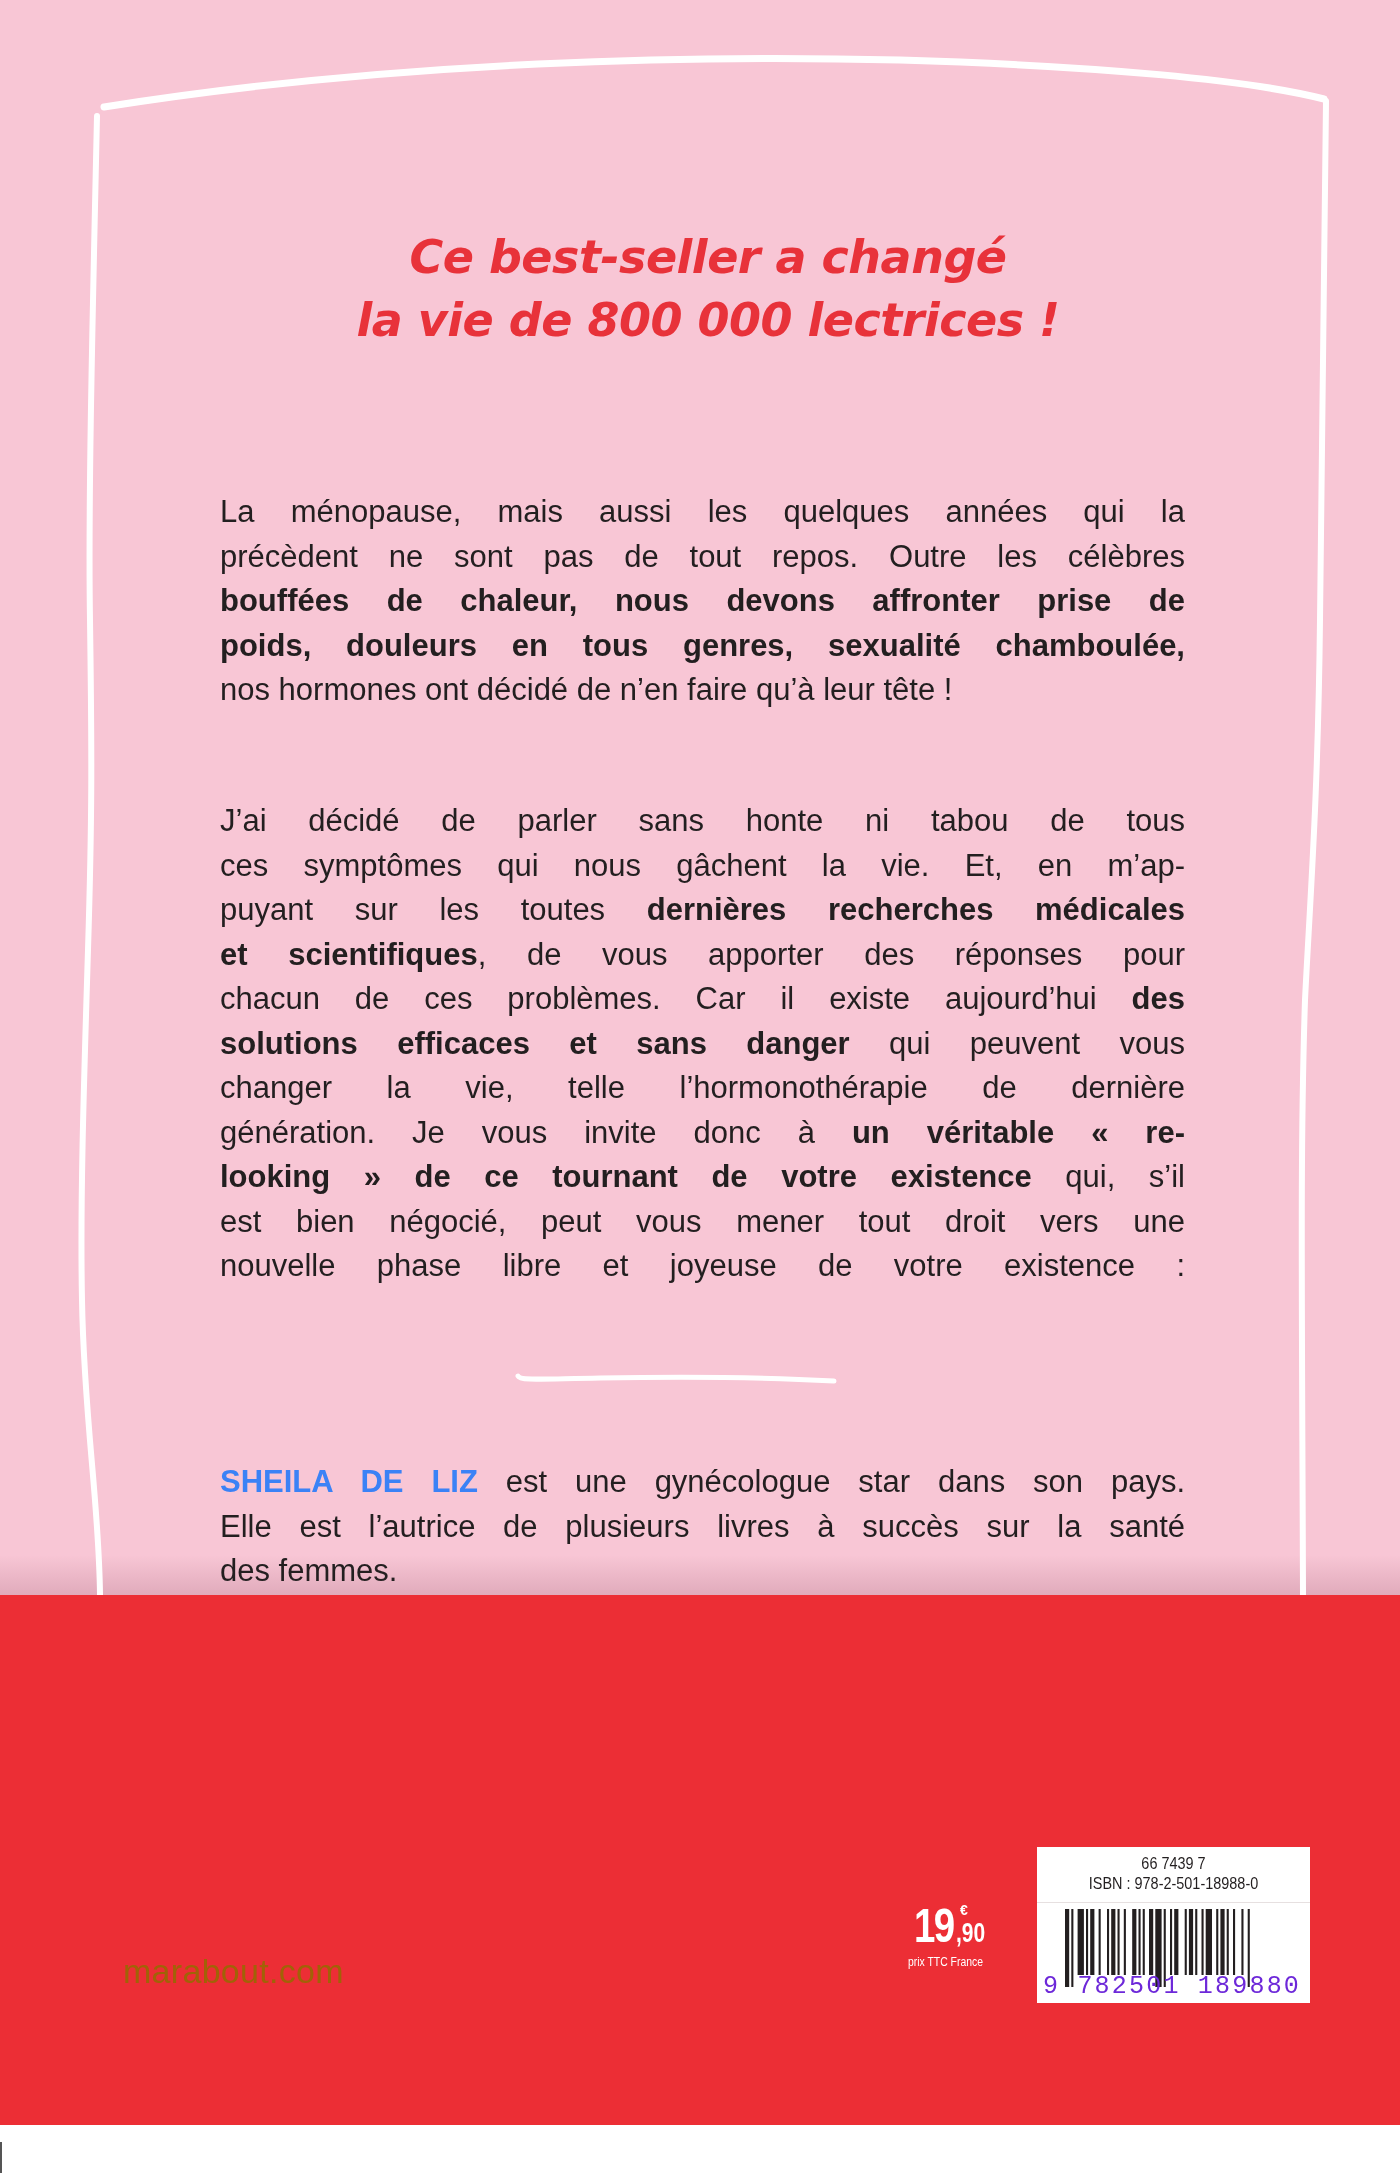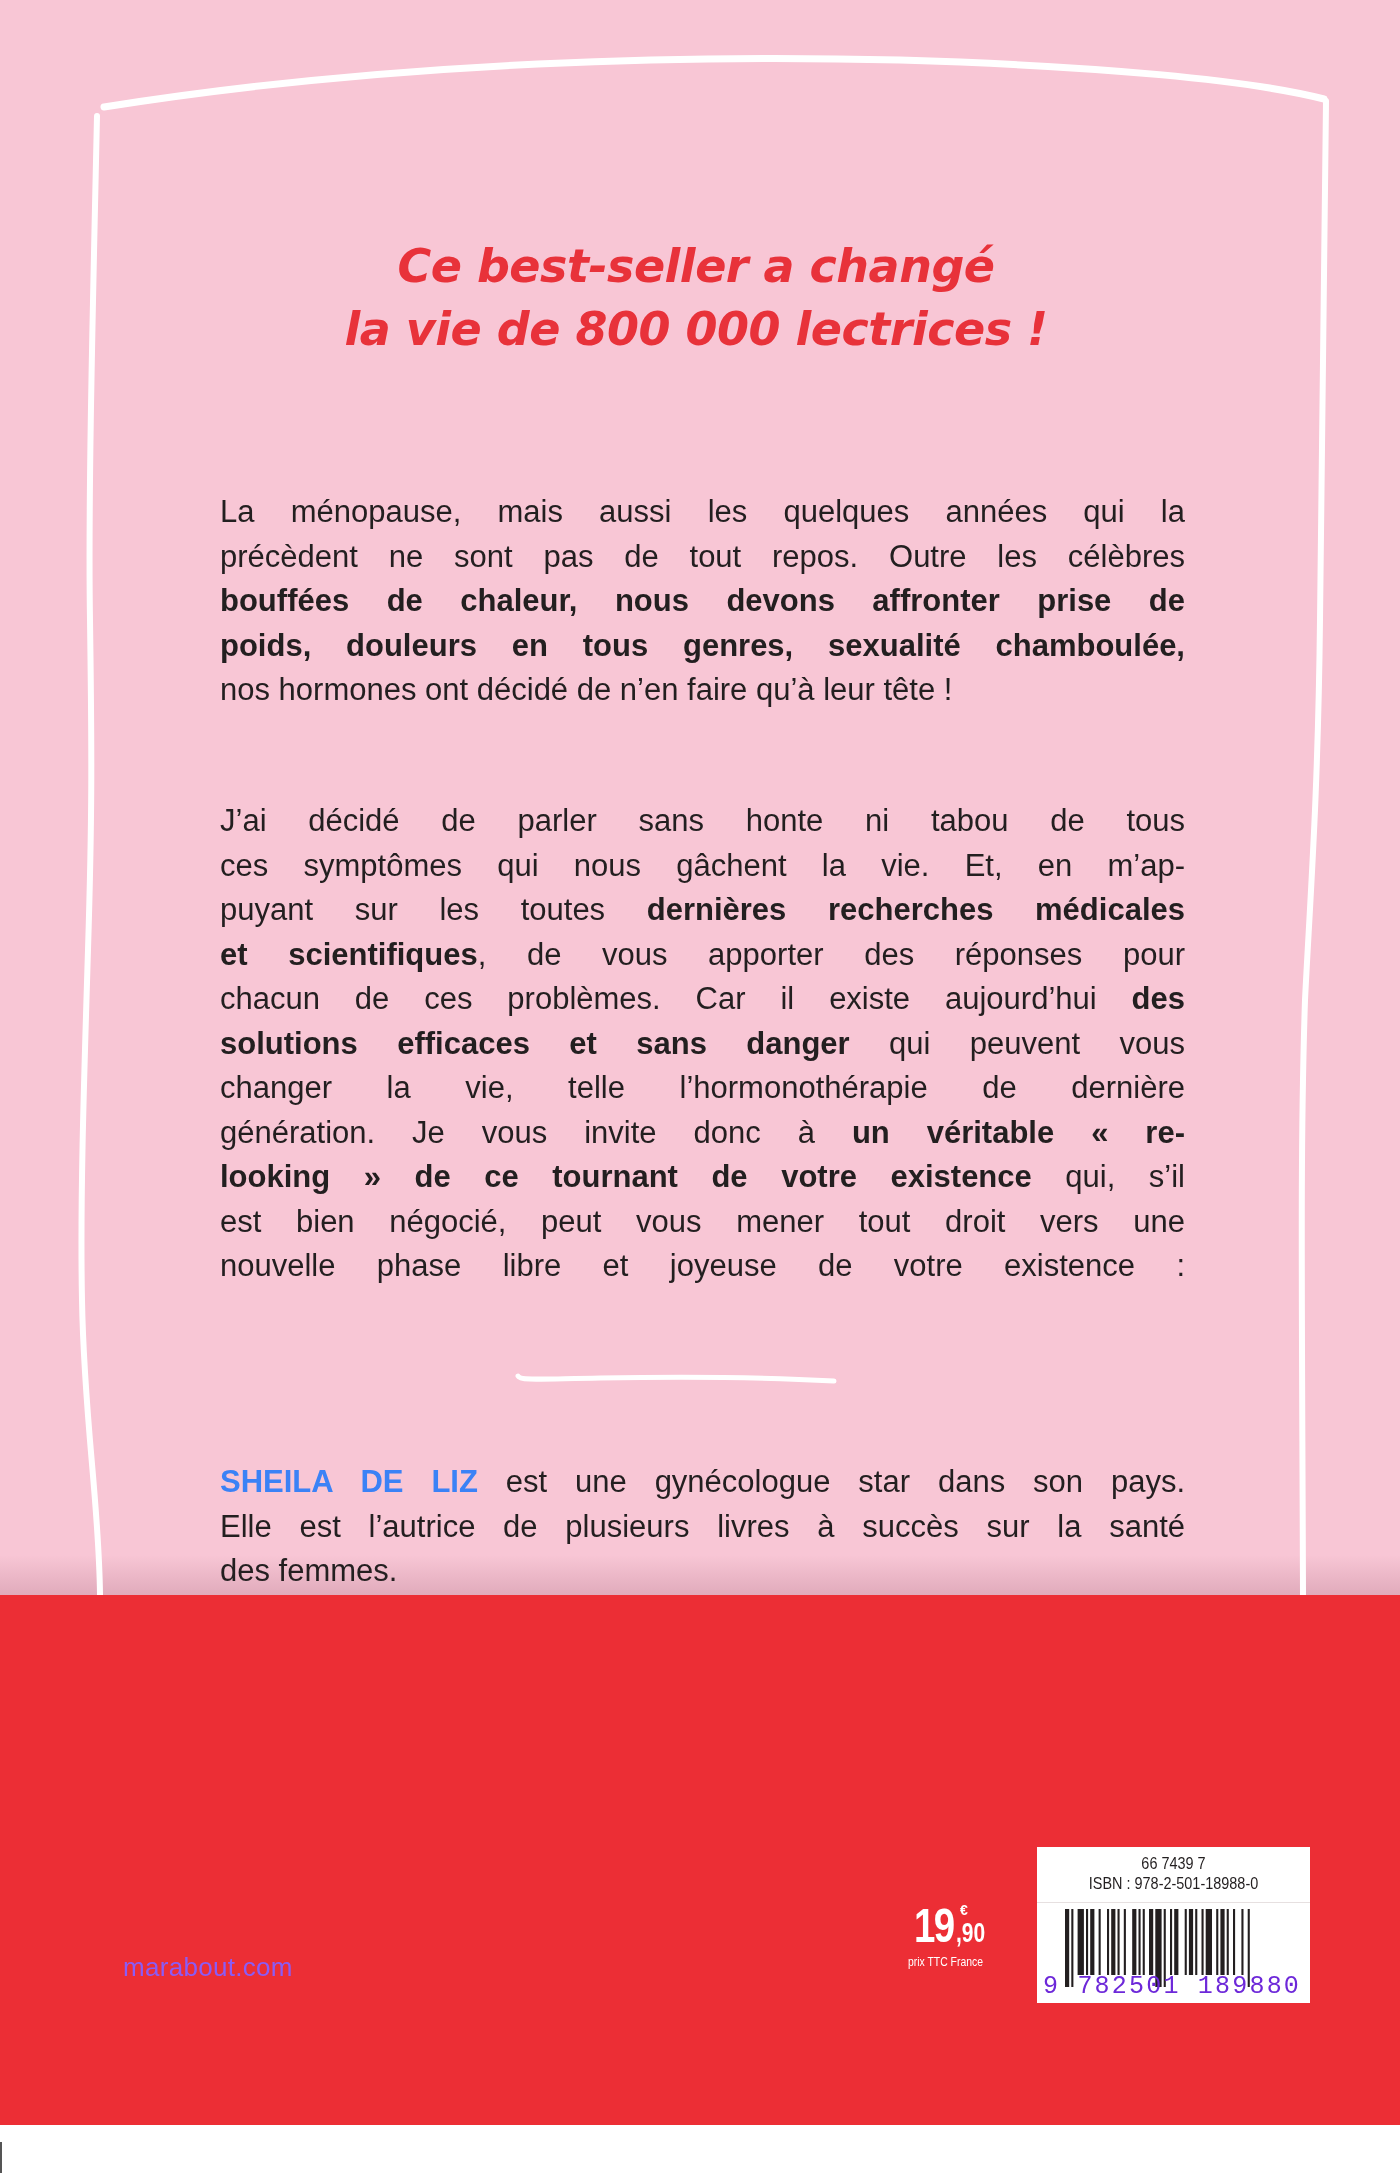--- a/index.html
+++ b/index.html
@@ -11,30 +11,29 @@
   .pink-area {
     position:absolute; left:0; top:0; width:1400px; height:1595px;
     background:#f8c6d5;
   }
   .pink-shadow {
     position:absolute; left:0; top:1555px; width:1400px; height:40px;
     background:linear-gradient(to bottom, rgba(180,120,140,0) 0%, rgba(180,120,140,0.35) 100%);
   }
   svg.frame { position:absolute; left:0; top:0; }
   .headline {
-    position:absolute; left:196px; top:226px; width:1000px;
+    position:absolute; left:208px; top:226px; width:1000px;
     text-align:center;
     color:#e8323a;
     font-family:"DejaVu Sans", sans-serif;
     font-weight:bold;
     font-size:46px;
     line-height:63px;
     font-style:italic;
     letter-spacing:-0.5px;
-    margin-top:9px;
   }
   .headline .hl-line { display:block; white-space:nowrap; }
   .body-text {
     position:absolute; left:220px; width:965px;
     color:#231f20;
     font-family:"Liberation Sans", sans-serif;
     font-size:31px;
     line-height:44.5px;
   }
   .body-text .line {
@@ -46,21 +45,21 @@
   .p1 { top:490px; }
   .p2 { top:799px; }
   .author { top:1460px; }
   .author-name { color:#3b82f6; font-weight:bold; }
   .red-band {
     position:absolute; left:0; top:1595px; width:1400px; height:530px;
     background:#ec2e35;
   }
   .site {
     position:absolute; left:123px; top:1952px;
-    color:#8b5cf6; font-size:26px; font-family:"Liberation Sans", sans-serif;
+    color:#a16207; font-size:34px; font-family:"Liberation Sans", sans-serif;
     letter-spacing:0.3px;
   }
   .price {
     position:absolute; left:908px; top:1900px; width:90px; height:80px;
     color:#ffffff; font-family:"Liberation Sans", sans-serif;
   }
   .price-int {
     position:absolute; left:6px; top:0px; font-size:48px; font-weight:bold;
     line-height:52px; transform:scaleX(0.8); transform-origin:left top;
     letter-spacing:-2px;

